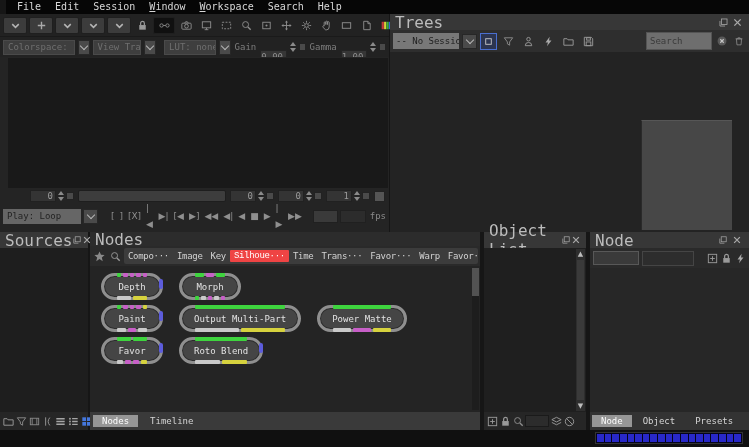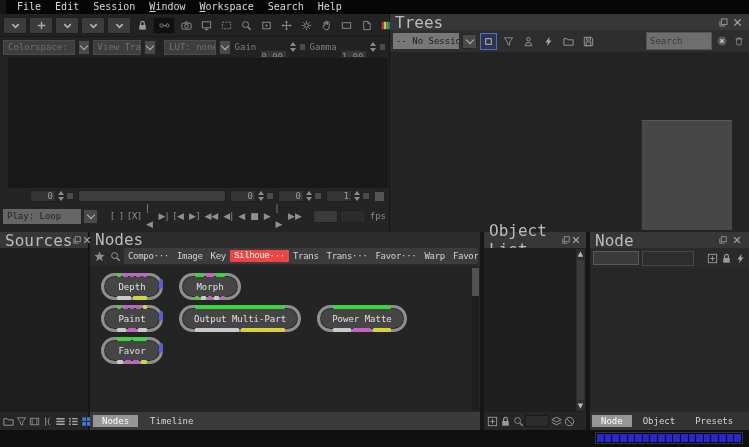--- a/index.html
+++ b/index.html
@@ -565,21 +565,21 @@
           <svg width="13" height="13" viewBox="0 0 14 14">
             <circle cx="6" cy="6" r="3.2" stroke="#999" fill="none"></circle>
             <path d="M8.5 8.5 L11.5 11.5" stroke="#999" stroke-width="1.5"></path>
           </svg>
         </span>
       <div class="tabs-bar" id="nodes-tabs">
           <span class="tab">Compo···</span>
           <span class="tab">Image</span>
           <span class="tab">Key</span>
           <span class="tab sel">Silhoue···</span>
-          <span class="tab">Trans</span>
+          <span class="tab">Time</span>
           <span class="tab">Trans···</span>
           <span class="tab">Favor···</span>
           <span class="tab">Warp</span>
           <span class="tab">Favor···</span>
         </div>
     </div>
     <div class="nodes-content">
       <div class="pill-rows" id="pill-rows">
           <div class="pill-row">
             <div class="pill">
@@ -659,20 +659,31 @@
                 <span class="seg" style="background: rgb(62, 212, 62);"></span>
               </div>
               <div class="pbot">
                 <span class="seg" style="background: rgb(201, 201, 201);"></span>
                 <span class="seg" style="background: rgb(199, 95, 199);"></span>
                 <span class="seg" style="background: rgb(199, 95, 199);"></span>
                 <span class="seg" style="background: rgb(214, 210, 62);"></span>
               </div>
               <span class="pright" style="background: rgb(92, 92, 220);"></span>
               <span>Favor</span>
+            </div>
+            <div class="pill">
+              <div class="ptop">
+                <span class="seg" style="background: rgb(62, 212, 62);"></span>
+              </div>
+              <div class="pbot">
+                <span class="seg" style="background: rgb(201, 201, 201);"></span>
+                <span class="seg" style="background: rgb(214, 210, 62);"></span>
+              </div>
+              <span class="pright" style="background: rgb(92, 92, 220);"></span>
+              <span>Roto Blend</span>
             </div>
           </div>
         </div>
       <div class="vscroll">
           <div class="vthumb"></div>
         </div>
     </div>
     <div class="bottom-tabs" id="nodes-bottom-tabs">
         <span class="btab sel">Nodes</span>
         <span class="btab">Timeline</span>

